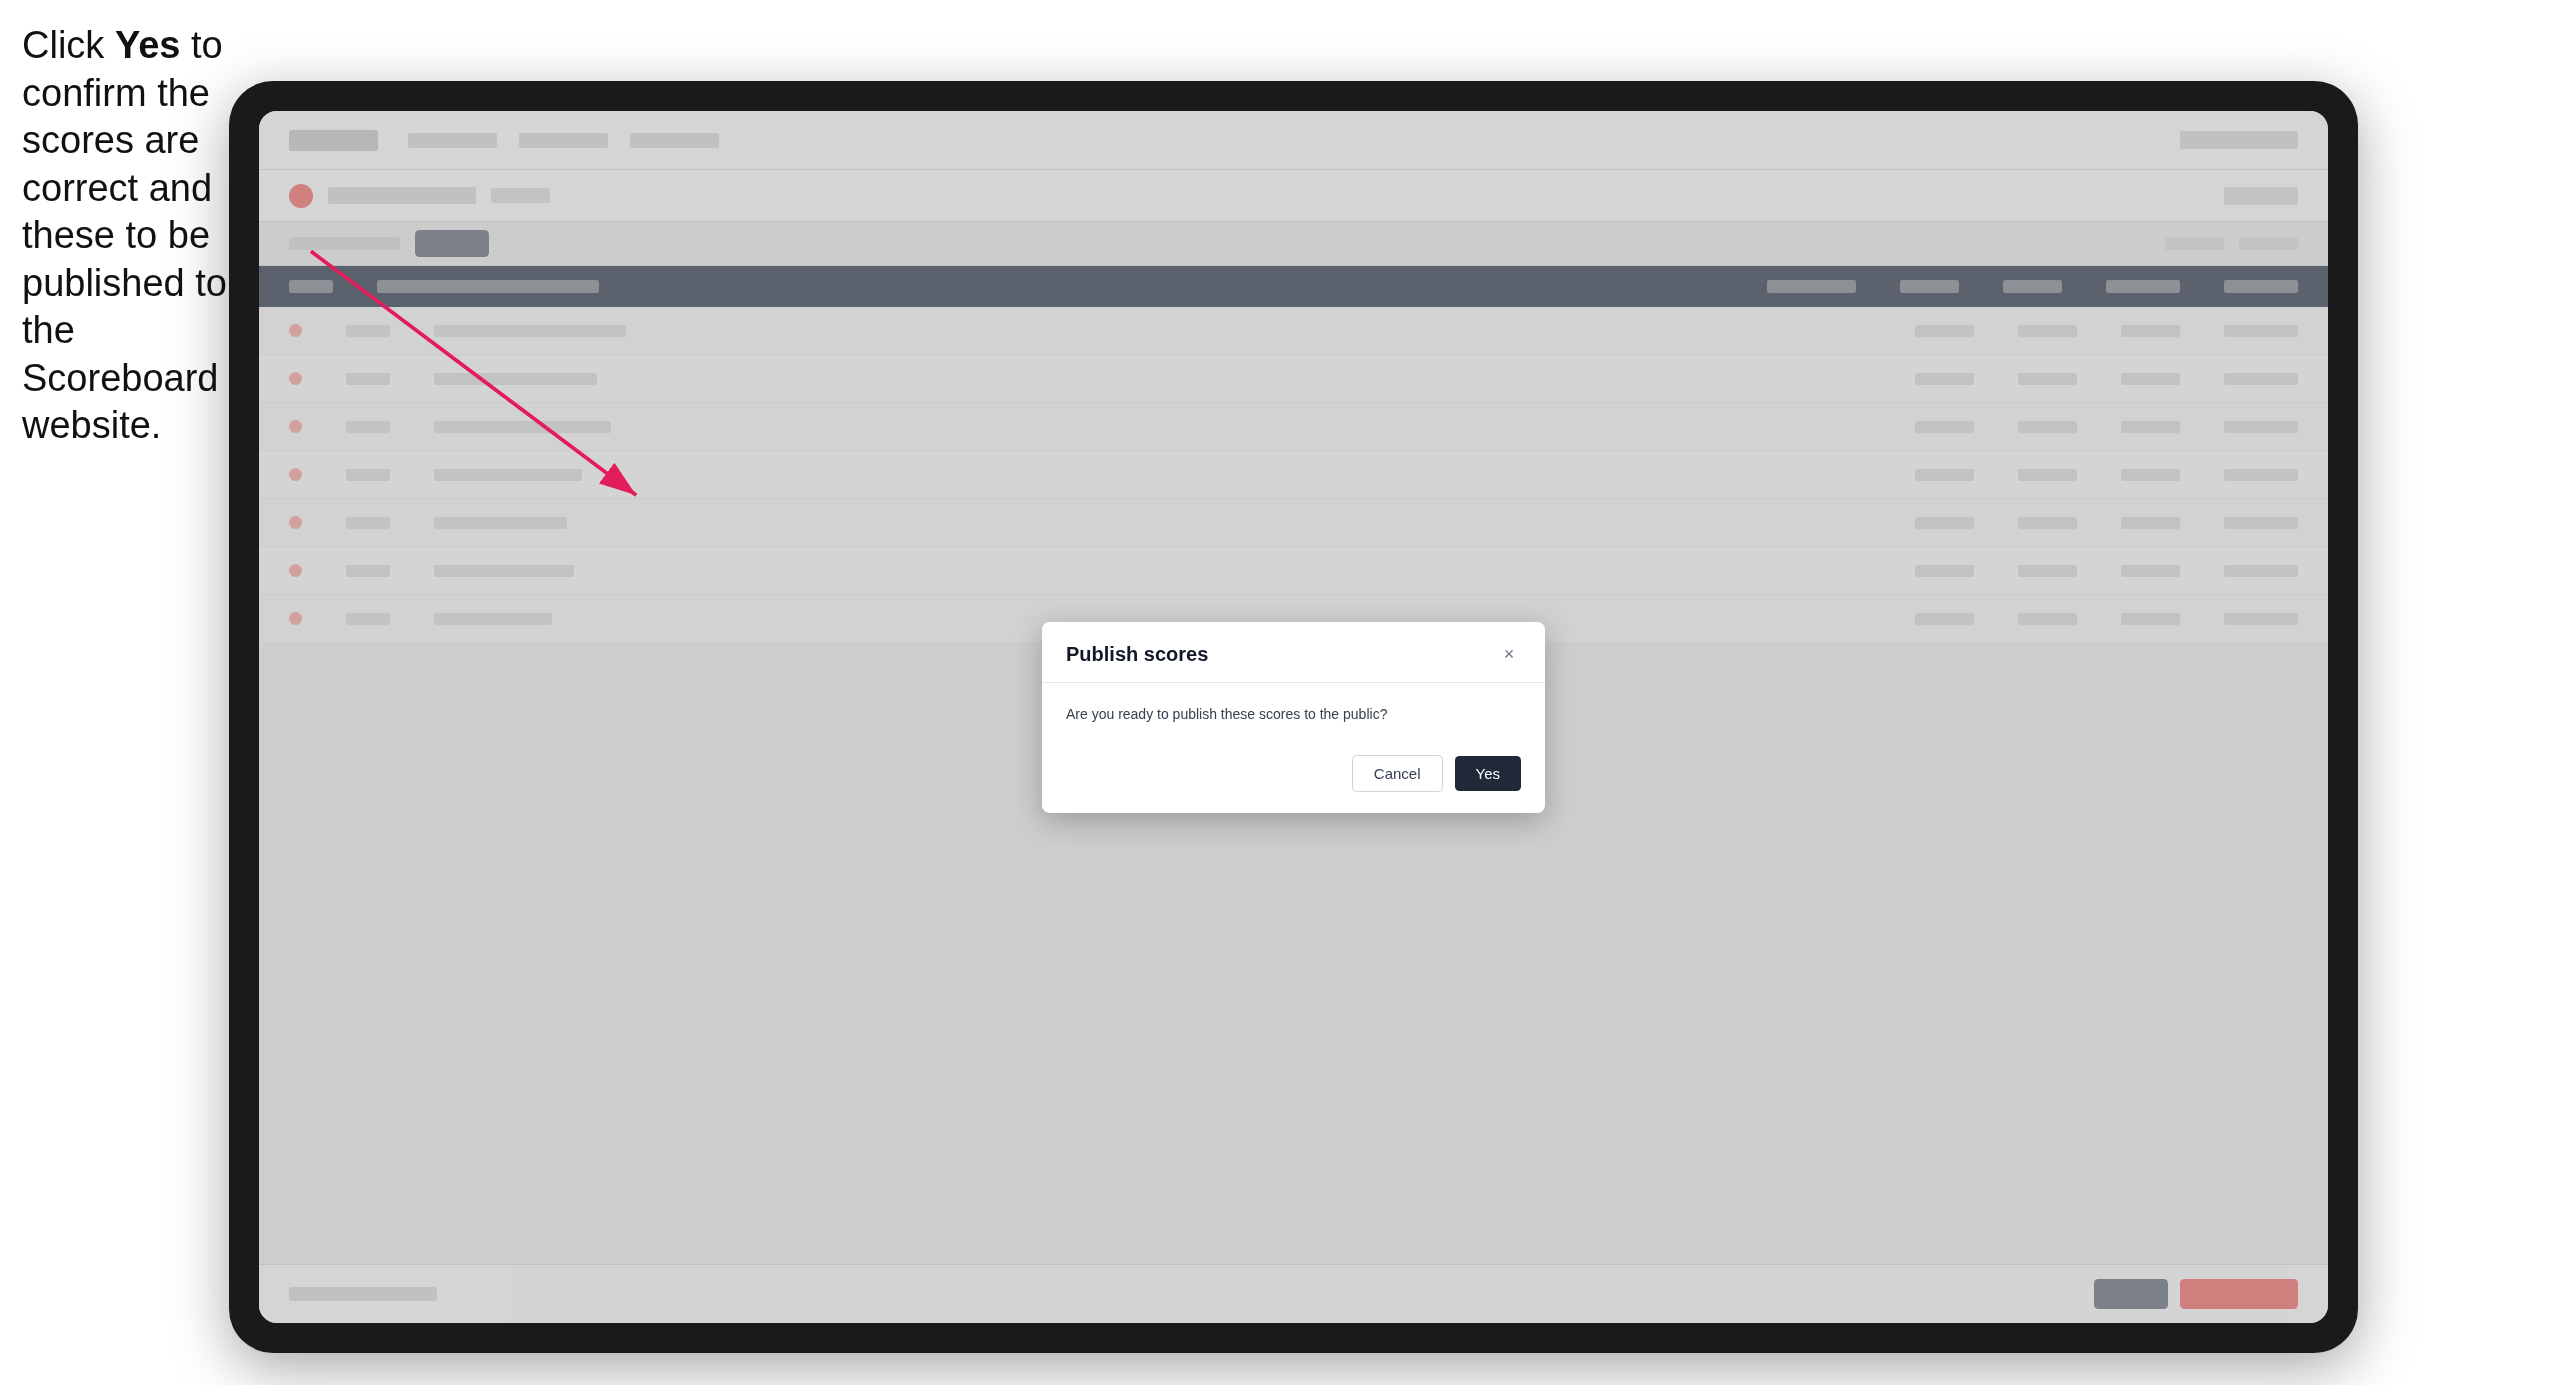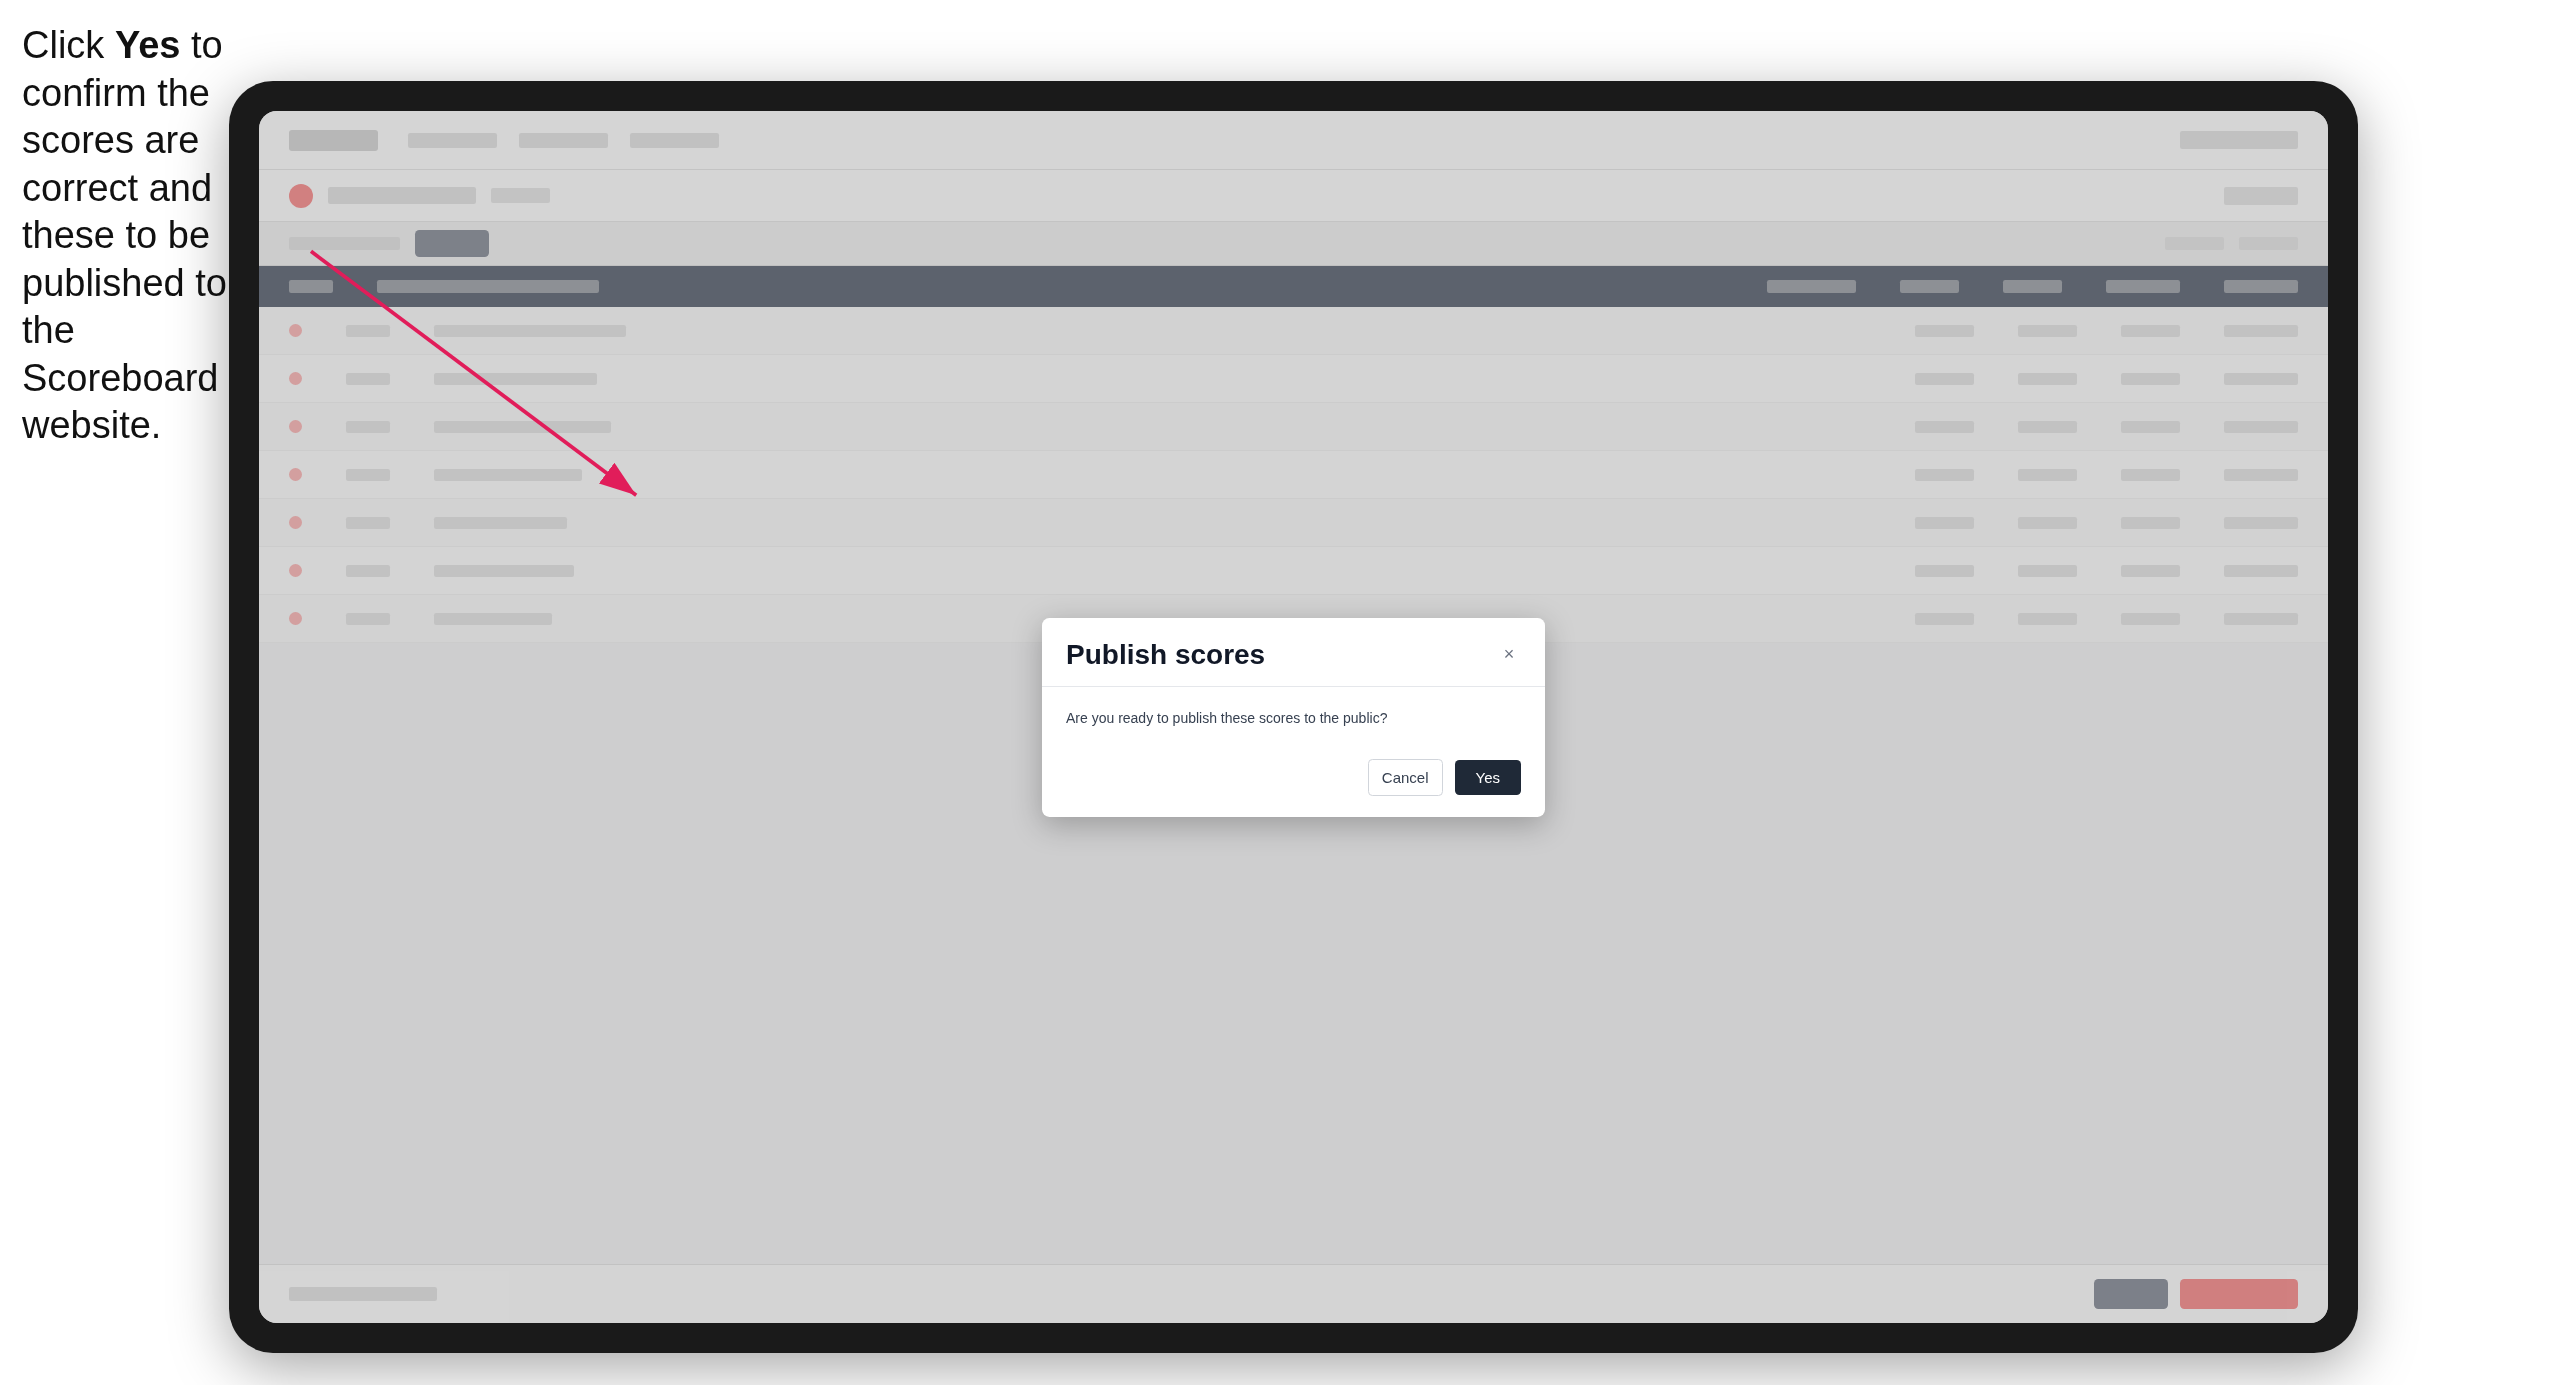--- a/index.html
+++ b/index.html
@@ -252,21 +252,21 @@
 
     .dialog-header {
       display: flex;
       align-items: center;
       justify-content: space-between;
       padding: 21px 24px 15px;
       border-bottom: 0.7px solid #e5e7eb;
     }
 
     .dialog-title {
-      font-size: 28px;
+      font-size: 20px;
       font-weight: 600;
       color: #111827;
     }
 
     .dialog-close {
       width: 24px;
       height: 24px;
       display: flex;
       align-items: center;
       justify-content: center;
@@ -290,21 +290,21 @@
 
     .dialog-footer {
       display: flex;
       align-items: center;
       justify-content: flex-end;
       padding: 12px 24px 21px;
       gap: 12px;
     }
 
     .btn-cancel {
-      padding: 9px 13px;
+      padding: 9px 21px;
       font-size: 15px;
       border: 0.7px solid #d1d5db;
       border-radius: 4.4px;
       background: #fff;
       color: #374151;
       cursor: pointer;
       font-family: inherit;
     }
 
     .btn-yes {

